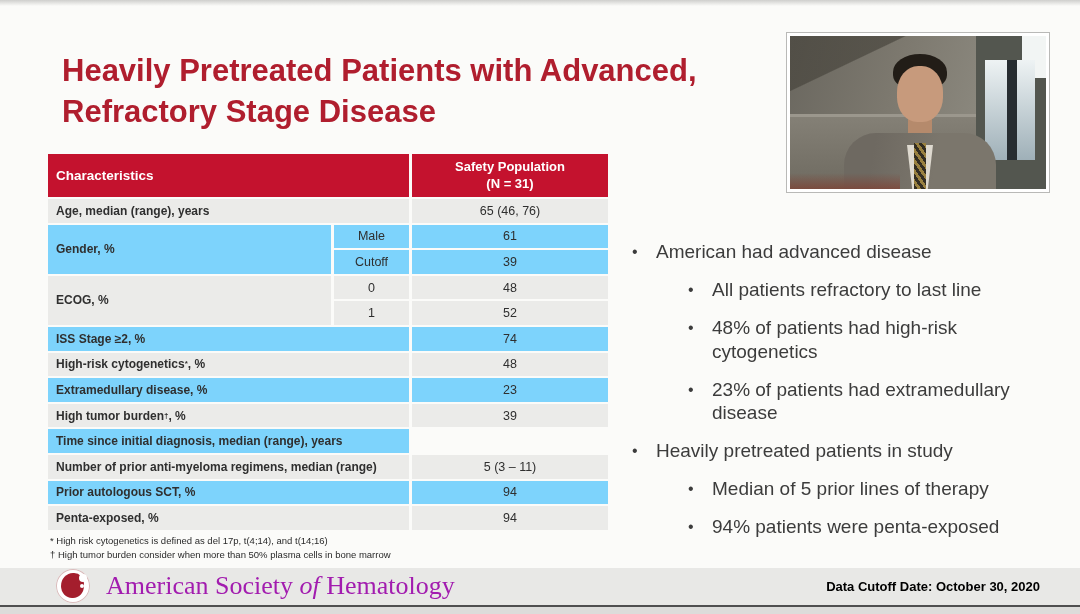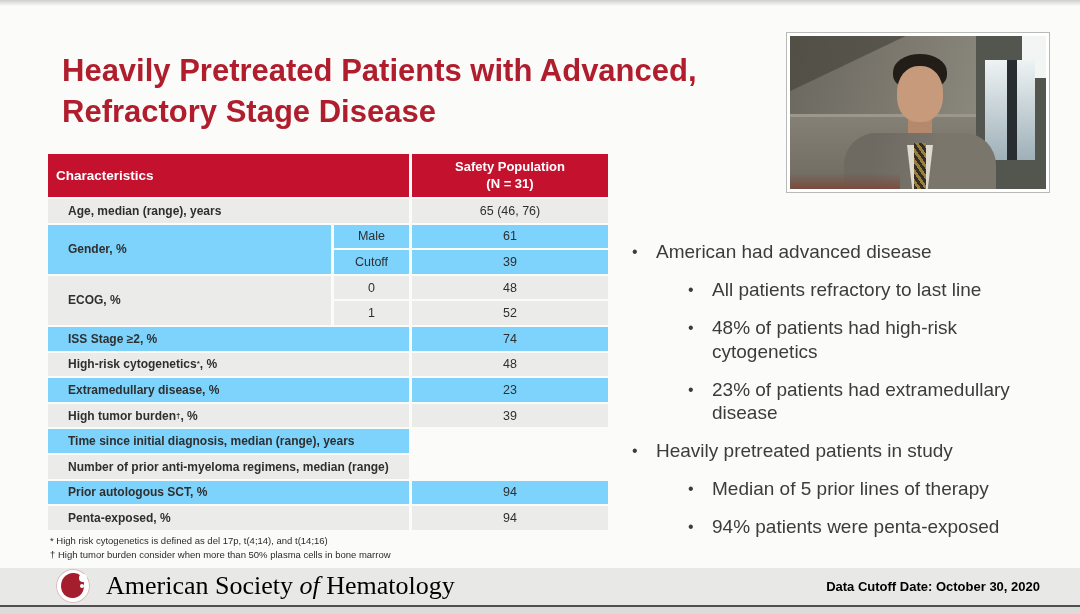--- a/index.html
+++ b/index.html
@@ -16,21 +16,21 @@
   
   .title{position:absolute;left:62px;top:50px;font-size:31px;font-weight:bold;
     color:#b01e2e;line-height:1.33;letter-spacing:0px;}
 
   
   .tbl{position:absolute;left:48px;top:154px;display:grid;
     grid-template-columns:283px 75px 196px;
     grid-template-rows:43px repeat(13,23.6px);
     gap:2px 3px;}
   .c{display:flex;align-items:center;color:#2f2f2f;}
-  .lbl{font-weight:bold;padding-left:20px;font-size:12px;}
+  .lbl{font-weight:bold;padding-left:8px;font-size:12px;}
   .ctr{justify-content:center;font-size:12.5px;}
   .hdr{background:#c4122e;color:#ffffff;font-weight:bold;}
   .hdr1{font-size:13.5px;padding-left:8px;}
   .hdr2{flex-direction:column;justify-content:center;font-size:13px;line-height:1.3;text-align:center;}
   .lt{background:#ebebe9;}
   .dk{background:#7dd3fc;}
   sup{font-size:8px;line-height:0;}
 
   
   .fn{position:absolute;left:50px;top:534px;font-size:9.5px;color:#2a2a2a;line-height:1.45;}
@@ -77,21 +77,21 @@
   .footer{position:absolute;left:0;top:568px;width:1080px;height:37px;background:#e8e8e6;}
   .logo{position:absolute;left:56px;top:1px;width:34px;height:34px;border-radius:50%;
     background:#ffffff;box-shadow:inset 0 0 0 1px #d9bcbc;}
   .logo .blob{position:absolute;left:5px;top:4px;width:23px;height:25px;
     background:#a41e2d;border-radius:55% 45% 50% 50%;}
   .logo .hole1{position:absolute;right:3px;top:5px;width:8px;height:8px;
     background:#ffffff;border-radius:50%;}
   .logo .hole2{position:absolute;right:6px;top:15px;width:4px;height:4px;
     background:#ffffff;border-radius:50%;}
   .org{position:absolute;left:106px;top:3px;font-family:"Liberation Serif",serif;
-    font-size:26px;color:#000000;}
+    font-size:26px;color:#a21caf;}
   .org .ital{font-style:italic;}
   .cutoff{position:absolute;right:40px;top:11px;font-size:13px;font-weight:bold;color:#000000;}
 </style>
 </head>
 <body>
 
 <div class="topstrip"></div>
 
 <div class="title">
   <div>Heavily Pretreated Patients with Advanced,</div>
@@ -153,20 +153,21 @@
     </div>
   <div class="c ctr lt" style="grid-area:10/3/11/4">39</div>
 
   <div class="c lbl dk" style="grid-area:11/1/12/3">
       <span>Time since initial diagnosis, median (range), years</span>
     </div>
 
   <div class="c lbl lt" style="grid-area:12/1/13/3">
       <span>Number of prior anti-myeloma regimens, median (range)</span>
     </div>
+  <div class="c ctr lt" style="grid-area:12/3/13/4">5 (3 – 11)</div>
 
   <div class="c lbl dk" style="grid-area:13/1/14/3">
       <span>Prior autologous SCT, %</span>
     </div>
   <div class="c ctr dk" style="grid-area:13/3/14/4">94</div>
 
   <div class="c lbl lt" style="grid-area:14/1/15/3">
       <span>Penta-exposed, %</span>
     </div>
   <div class="c ctr lt" style="grid-area:14/3/15/4">94</div>

